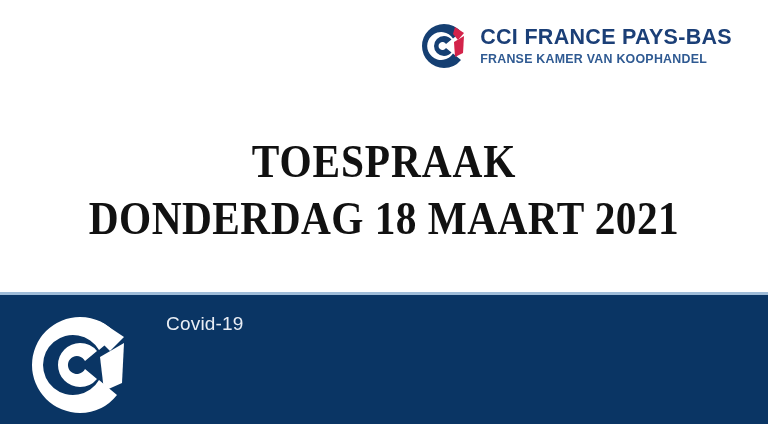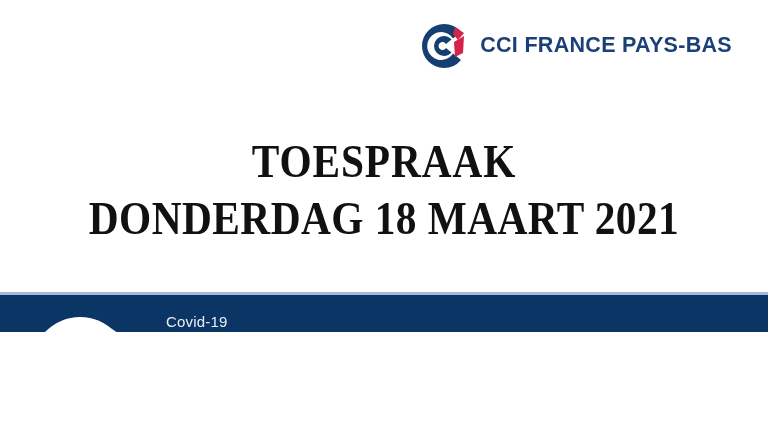--- a/index.html
+++ b/index.html
@@ -9,21 +9,21 @@
   body {
     width: 768px;
     height: 432px;
     background: #ffffff;
     font-family: "Liberation Sans", sans-serif;
     overflow: hidden;
   }
   #slide {
     position: relative;
     width: 768px;
-    height: 332px;
+    height: 424px;
     background: #ffffff;
     overflow: hidden;
   }
 
   
   #header-logo {
     position: absolute;
     top: 22px;
     right: 36px;
     display: flex;
@@ -104,21 +104,21 @@
     top: 14px;
     width: 104px;
     height: 112px;
     display: block;
   }
   #banner-covid-label {
     position: absolute;
     left: 166px;
     top: 18px;
     font-family: "Liberation Sans", sans-serif;
-    font-size: 15px;
+    font-size: 19px;
     color: #e9eef5;
     letter-spacing: 0.2px;
   }
   #banner-headline {
     position: absolute;
     left: 150px;
     top: 38px;
     width: 570px;
     text-align: center;
   }
@@ -157,20 +157,21 @@
                L67 35
                A20 20 0 0 0 52 28 Z" fill="#153f72"></path>
 
       <path d="M74 10 L92 22 L80 36 L70 24 Z" fill="#d3234a"></path>
 
       <path d="M72 40 L92 28 L90 62 L74 70 Z" fill="#d3234a"></path>
     </svg>
 
     <div id="header-logo-text">
       <div class="logo-line1">CCI FRANCE PAYS-BAS</div>
+      <div class="logo-line2">FRANSE KAMER VAN KOOPHANDEL</div>
     </div>
   </div>
 
   <div id="title-block">
     <div class="title-line" id="title-line-1">TOESPRAAK</div>
     <div class="title-line" id="title-line-2">DONDERDAG 18 MAART 2021</div>
   </div>
 
   <div id="banner">
 

